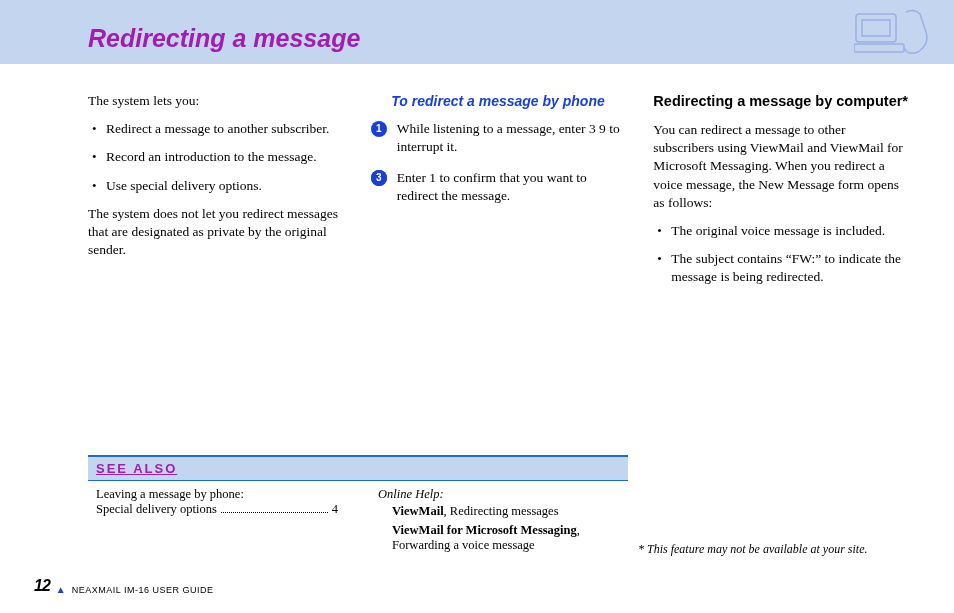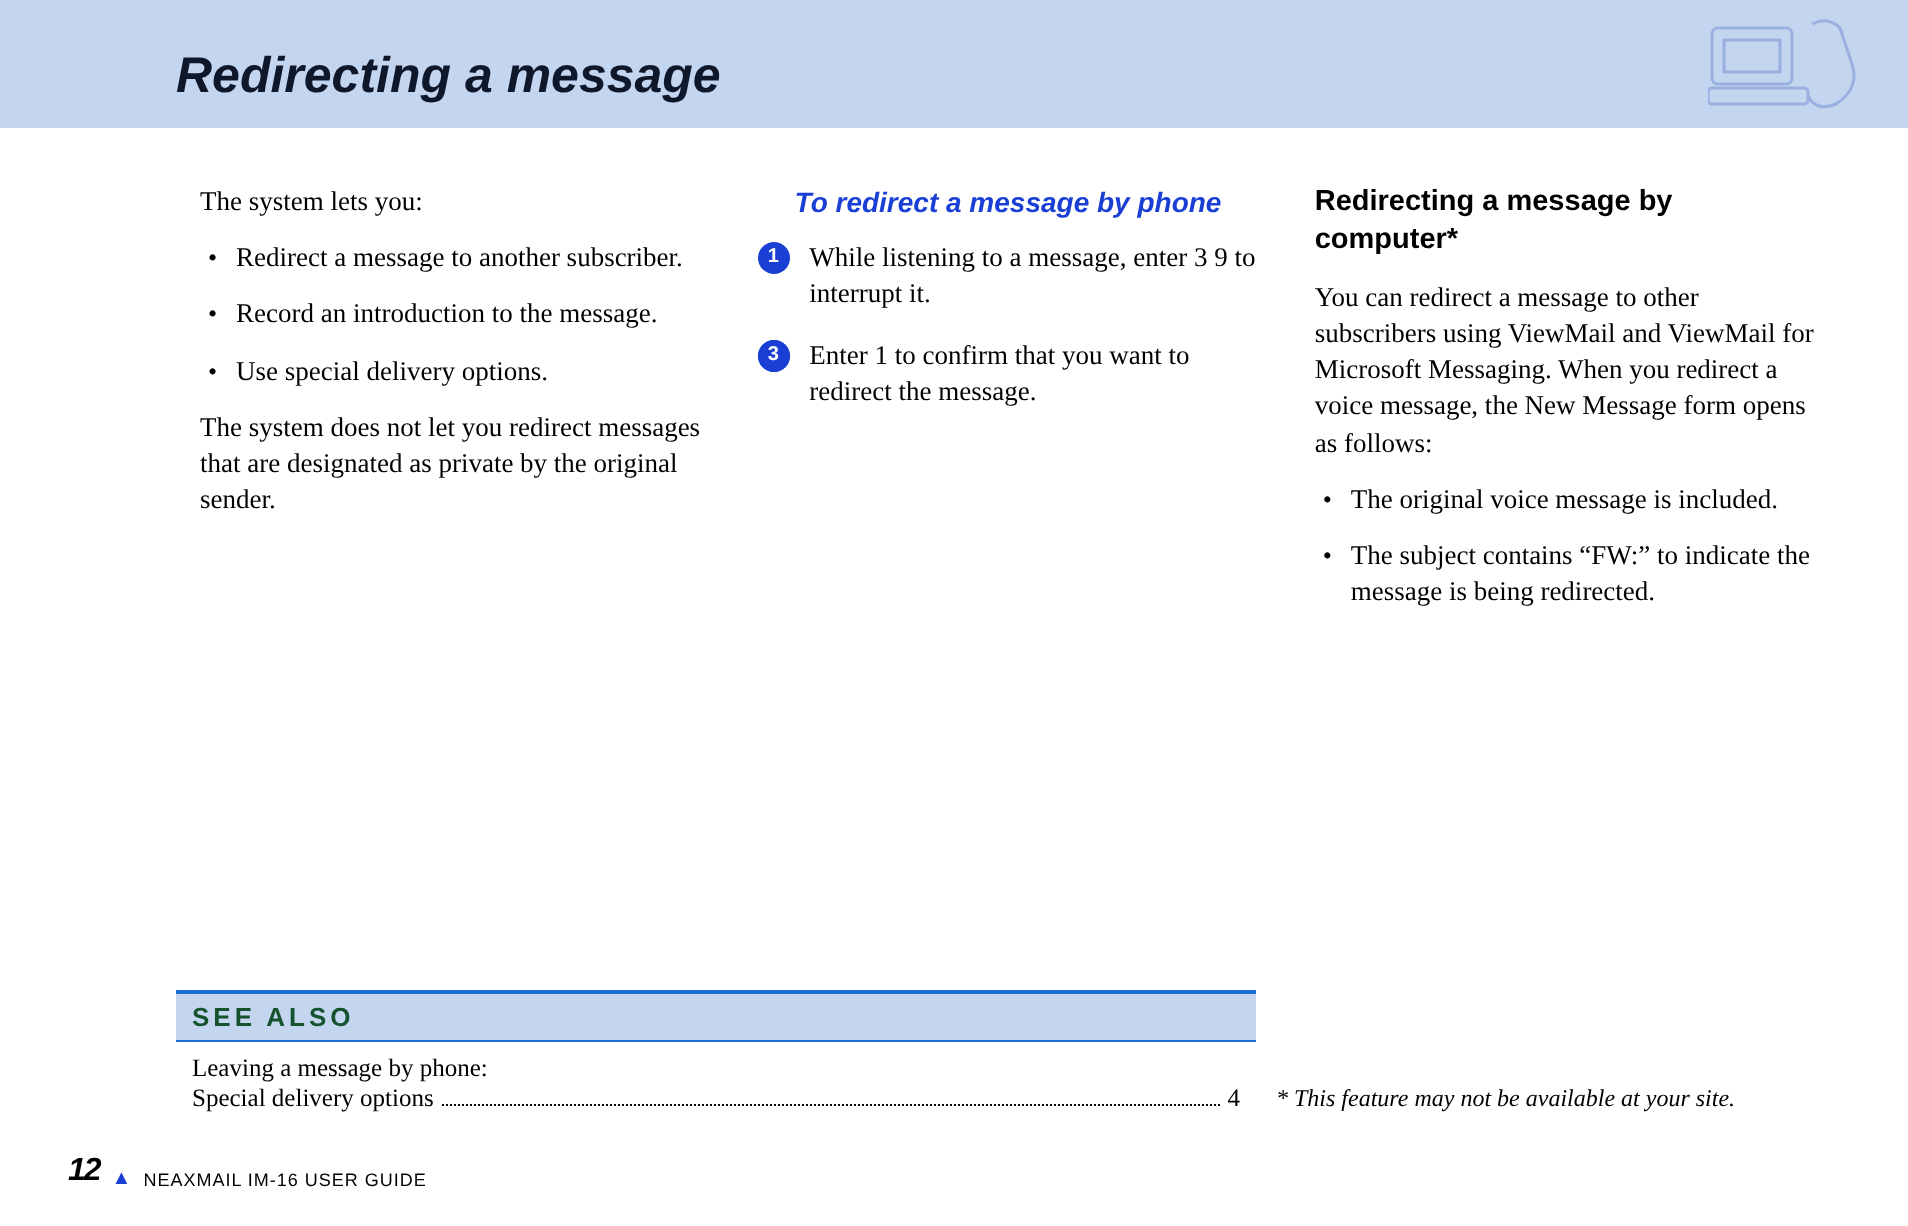--- a/index.html
+++ b/index.html
@@ -18,28 +18,27 @@
     width: 100%;
     position: relative;
     padding-left: 88px;
     padding-top: 24px;
   }
   .page-title {
     font-family: Arial, Helvetica, sans-serif;
     font-size: 25px;
     font-weight: bold;
     font-style: italic;
-    color: #0f172a;
+    color: #a21caf;
   }
   .banner-icon { position:absolute; top:8px; right:20px; opacity:0.4; }
   .content {
     display: flex;
     padding: 28px 46px 0 88px;
     gap: 28px;
-    margin-left: 12px;
   }
   .col { flex: 1 1 0; font-size: 13.5px; line-height: 1.35; }
   .col p { margin-bottom: 10px; }
   ul.bullets { list-style: none; margin: 0 0 10px 0; padding: 0; }
   ul.bullets li { margin: 0 0 10px 18px; position: relative; }
   ul.bullets li::before {
     content: "•"; position: absolute; left: -14px; top: 0; font-size: 13px;
   }
   .section-head-blue {
     font-family: Arial, Helvetica, sans-serif;
@@ -66,26 +65,27 @@
     font-family: Arial, sans-serif; font-weight:bold; font-size:10px;
     display:flex; align-items:center; justify-content:center;
   }
   .see-also-wrap {
     position:absolute; left:88px; bottom:56px; width:540px;
   }
   .see-also-head {
     background:#c4d5ef;
     border-top:2px solid #1a6bd4;
     border-bottom:1px solid #1a6bd4;
-    color:#14532d;
+    color:#a21caf;
     font-family: Arial, sans-serif;
     font-weight:bold;
     letter-spacing:2px;
     font-size:13px;
     padding:4px 8px;
+    text-decoration:underline;
   }
   .see-also-body {
     display:flex; gap:40px; padding:6px 8px 0 8px; font-size:12.5px;
   }
   .sa-col { flex:1; }
   .dots-line { display:flex; align-items:baseline; }
   .dots-line .dots { flex:1; border-bottom:1.5px dotted #000; margin:0 4px 3px 4px; height:10px; }
   .sa-indent { margin-left:14px; margin-top:2px; margin-bottom:4px; }
   .bold { font-weight:bold; }
   .italic { font-style:italic; }
@@ -153,20 +153,29 @@
   <div class="see-also-head">SEE ALSO</div>
   <div class="see-also-body">
     <div class="sa-col">
       <div>Leaving a message by phone:</div>
       <div class="dots-line">
         <span>Special delivery options</span>
         <span class="dots"></span>
         <span>4</span>
       </div>
     </div>
+    <div class="sa-col">
+      <div class="italic">Online Help:</div>
+      <div class="sa-indent">
+        <span class="bold">ViewMail</span><span>, Redirecting messages</span>
+      </div>
+      <div class="sa-indent">
+        <span class="bold">ViewMail for Microsoft Messaging</span><span>, Forwarding a voice message</span>
+      </div>
+    </div>
   </div>
 </div>
 
 <div class="footnote">* This feature may not be available at your site.</div>
 
 <div class="footer">
   <span class="pn">12</span>
   <span class="tri">▲</span>
   <span class="guide">NEAXMAIL IM-16 USER GUIDE</span>
 </div>

